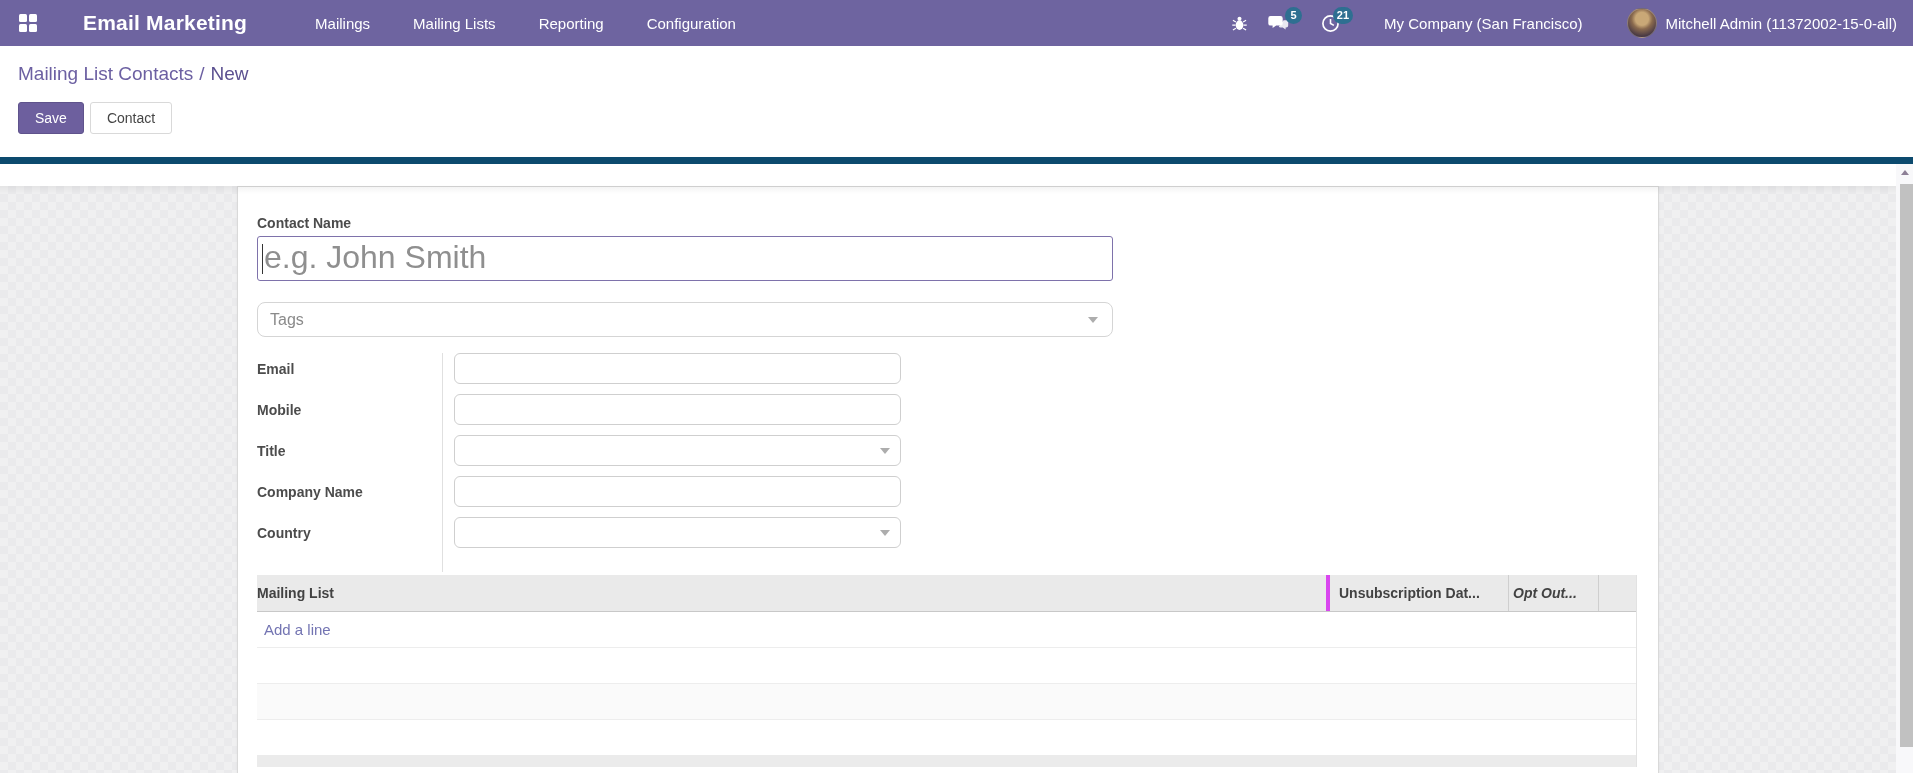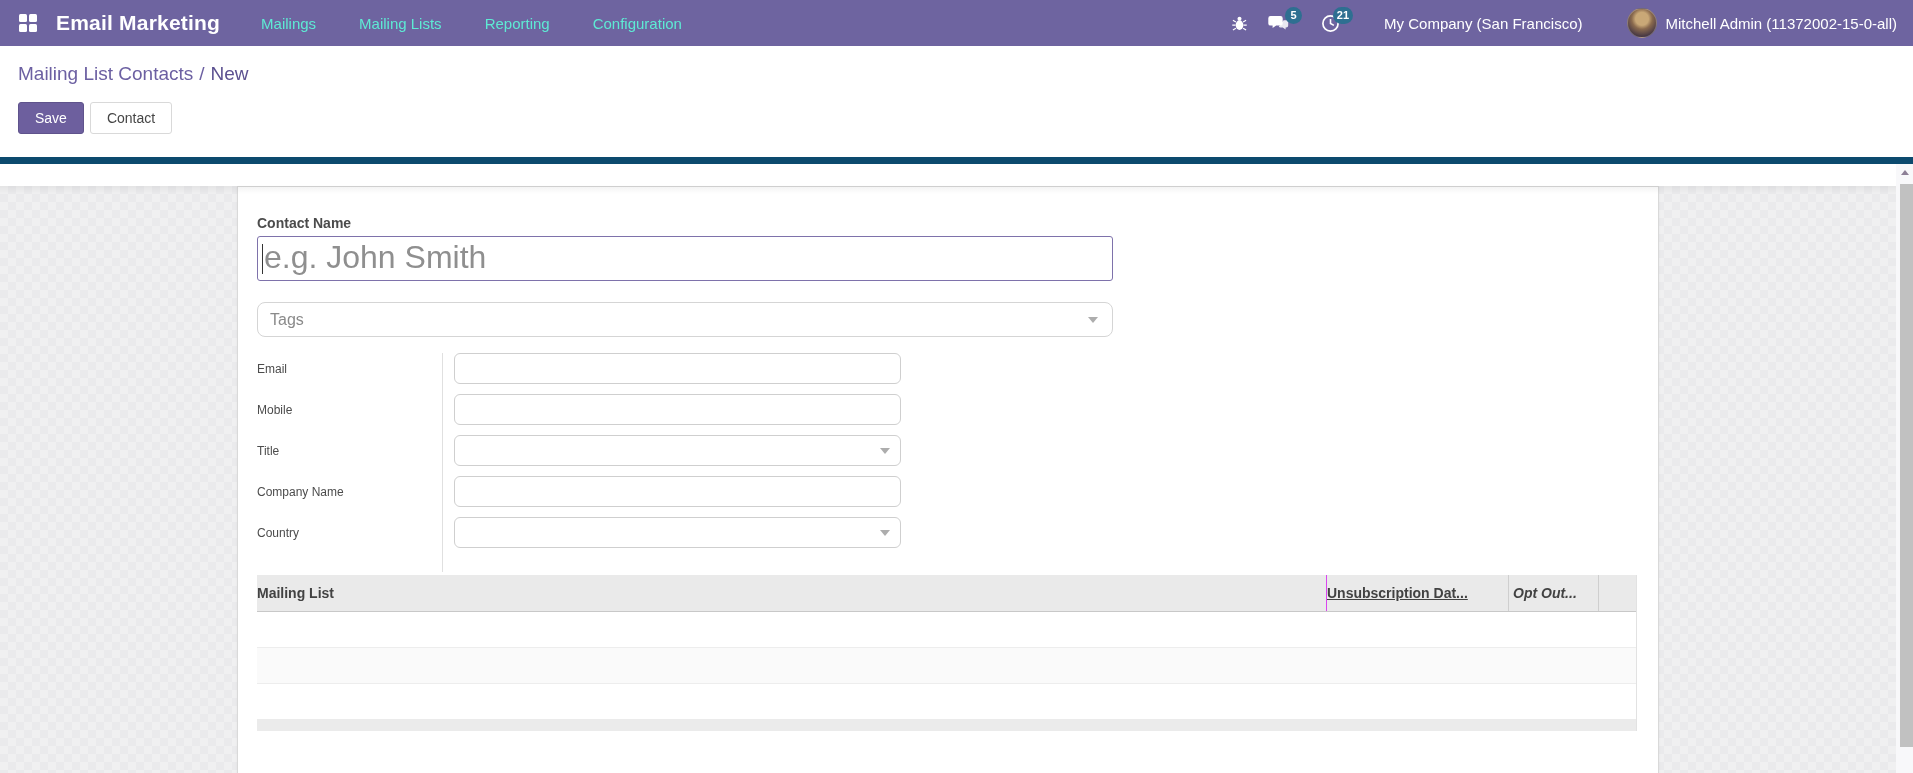--- a/index.html
+++ b/index.html
@@ -1,25 +1,25 @@
 <!DOCTYPE html>
 <html><head>
 <meta charset="utf-8">
 <style>
   * { margin:0; padding:0; box-sizing:border-box; }
   html,body { width:1913px; height:773px; overflow:hidden; }
   body { font-family:"Liberation Sans", sans-serif; background:#fff; position:relative; }
 
   
-  .navbar { height:46px; background:#6e64a0; display:flex; align-items:center; padding:0 16px 0 19px; color:#fff; }
+  .navbar { height:46px; background:#6e64a0; display:flex; align-items:center; padding:0 16px 0 19px; color:#fff;gap:27px; }
   .apps-icon { width:18px; height:18px; display:grid; grid-template-columns:8px 8px; grid-template-rows:8px 8px; gap:2px; cursor:pointer; flex:none; }
   .apps-icon span { background:#fff; border-radius:1.5px; }
   .app-name { font-size:21px; font-weight:bold; margin-left:19px; letter-spacing:.2px; cursor:pointer; }
   .nav-menu { display:flex; margin-left:41px; }
-  .nav-menu a { color:#5eead4; font-size:15px; margin-right:43px; cursor:pointer; text-decoration:none; white-space:nowrap; }
+  .nav-menu a { color:#ffffff; font-size:15px; margin-right:43px; cursor:pointer; text-decoration:none; white-space:nowrap; }
   .nav-right { margin-left:auto; display:flex; align-items:center; }
   .icon-btn { position:relative; margin-left:20px; cursor:pointer; display:flex; align-items:center; }
   .icon-btn svg { display:block; }
   .badge { position:absolute; top:-7px; right:-13px; min-width:17px; height:17px; padding:0 4px; background:#2e6f91; color:#fff; font-size:11px; font-weight:bold; border-radius:9px; display:flex; align-items:center; justify-content:center; }
   .nav-company { font-size:15px; margin-left:44px; cursor:pointer; white-space:nowrap; }
   .nav-avatar { width:30px; height:30px; border-radius:50%; margin-left:45px; flex:none; cursor:pointer;
     background:radial-gradient(circle at 50% 35%, #c9a877 0 28%, #8a6a4e 45%, #4a3a44 75%, #2e2738 100%); border:1px solid rgba(255,255,255,.25); }
   .nav-user { font-size:15px; margin-left:8px; cursor:pointer; white-space:nowrap; }
 
   
@@ -54,32 +54,32 @@
   .text-cursor { position:absolute; left:5px; top:8px; width:1px; height:30px; background:#333; }
 
   .tags-field { position:relative; width:856px; height:35px; margin-top:21px; border:1px solid #d5d5d5; border-radius:8px; background:#fff; display:flex; align-items:center; }
   .tags-field input { flex:1; border:none; outline:none; font-family:inherit; font-size:16px; color:#444; padding:0 0 0 12px; background:transparent; }
   .tags-field input::placeholder { color:#8a8a8a; }
   .dd-caret { width:0; height:0; border-left:5px solid transparent; border-right:5px solid transparent; border-top:6px solid #adadad; flex:none; }
   .tags-field .dd-caret { margin-right:14px; }
 
   .fgroup { display:flex; margin-top:16px; }
   .labels-col { width:185px; flex:none; }
-  .labels-col .lbl { height:31px; margin-bottom:10px; display:flex; align-items:center; font-size:12px; font-weight:normal; color:#4c4c4c; }
+  .labels-col .lbl { height:31px; margin-bottom:10px; display:flex; align-items:center; font-size:14px; font-weight:bold; color:#4c4c4c; }
   .fields-col { border-left:1px solid #e0e0e0; padding:0 0 14px 11px; flex:none; }
   .fwrap { position:relative; width:447px; height:31px; margin-bottom:10px; }
   .fwrap input { width:447px; height:31px; border:1px solid #cfcfcf; border-radius:6px; outline:none; font-family:inherit; font-size:15px; color:#444; padding:0 26px 0 10px; background:#fff; }
   .fwrap .dd-caret { position:absolute; right:11px; top:13px; }
 
   
   .o2m-table { margin-top:3px; width:1380px; border-right:1px solid #e2e2e2; font-size:14px; }
   .thead { display:flex; height:37px; background:#eaeaea; border-bottom:1px solid #c8c8c8; align-items:center; }
   .th { font-weight:bold; color:#424242; white-space:nowrap; overflow:hidden; height:100%; display:flex; align-items:center; }
   .th-c1 { flex:1; }
-  .th-c2 { width:182px; border-left:1px solid #d946ef; padding-left:0;text-decoration:underline; }
+  .th-c2 { width:182px; border-left:4px solid #d946ef; padding-left:9px; }
   .th-c3 { width:90px; border-left:1px solid #cfcfcf; padding-left:4px;font-style:italic; }
   .th-c4 { width:38px; border-left:1px solid #cfcfcf; }
   .trow { height:36px; display:flex; align-items:center; border-bottom:1px solid #ededed; background:#fff; }
   .trow.striped { background:#fafafa; }
   .trow.last { border-bottom:none; height:35px; }
   .add-line { color:#7374b2; font-size:15px; padding-left:7px; cursor:pointer; text-decoration:none; }
   .bottom-strip { height:12px; background:#ebebeb; }
 
   
   .v-scrollbar { position:absolute; right:0; top:164px; width:17px; height:609px; background:#f8f8fa; }
@@ -187,20 +187,23 @@
       </div>
     </div>
 
     <div class="o2m-table">
       <div class="thead">
         <div class="th th-c1">Mailing List</div>
         <div class="th th-c2">Unsubscription Dat...</div>
         <div class="th th-c3">Opt Out...</div>
         <div class="th th-c4"></div>
       </div>
+      <div class="trow">
+        <a class="add-line">Add a line</a>
+      </div>
       <div class="trow"></div>
       <div class="trow striped"></div>
       <div class="trow last"></div>
       <div class="bottom-strip"></div>
     </div>
 
   </div>
 </main>
 
 <div class="v-scrollbar">

